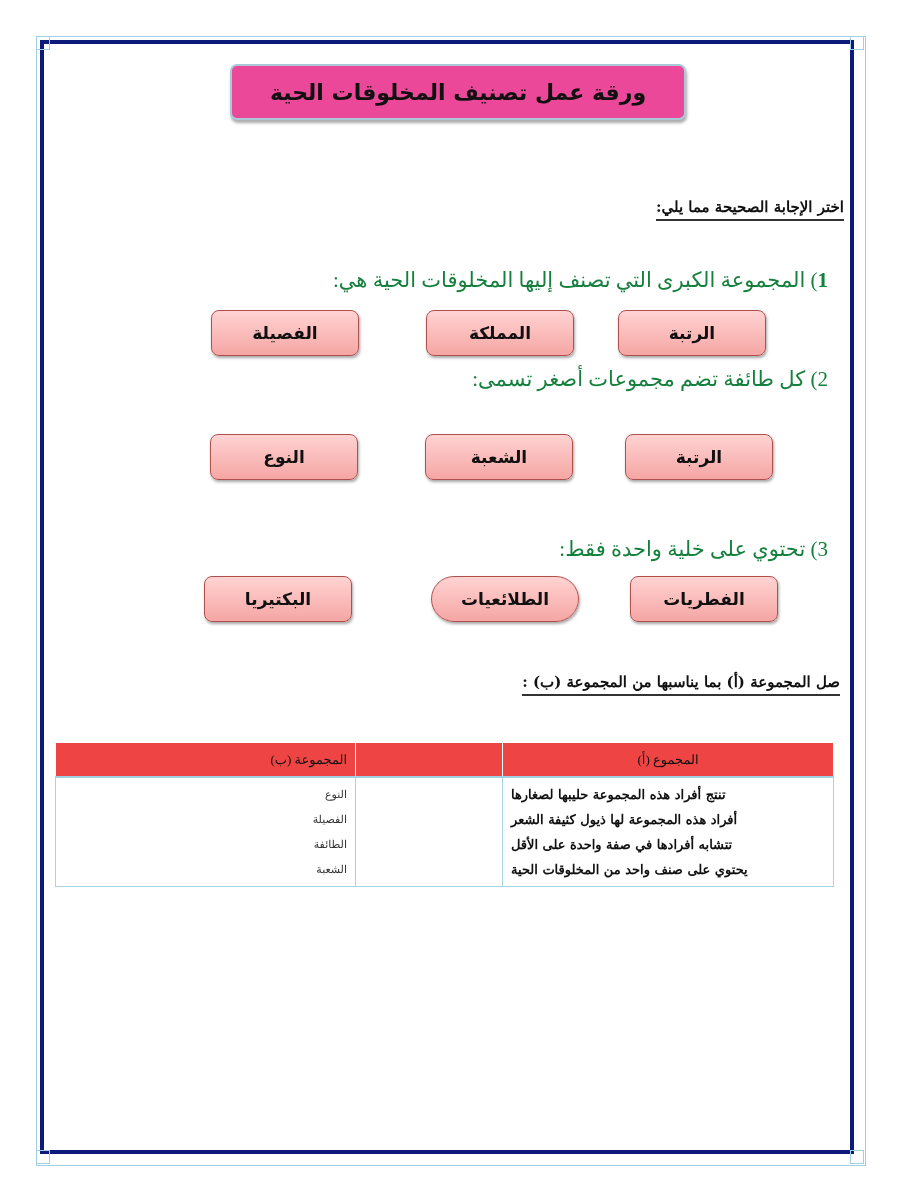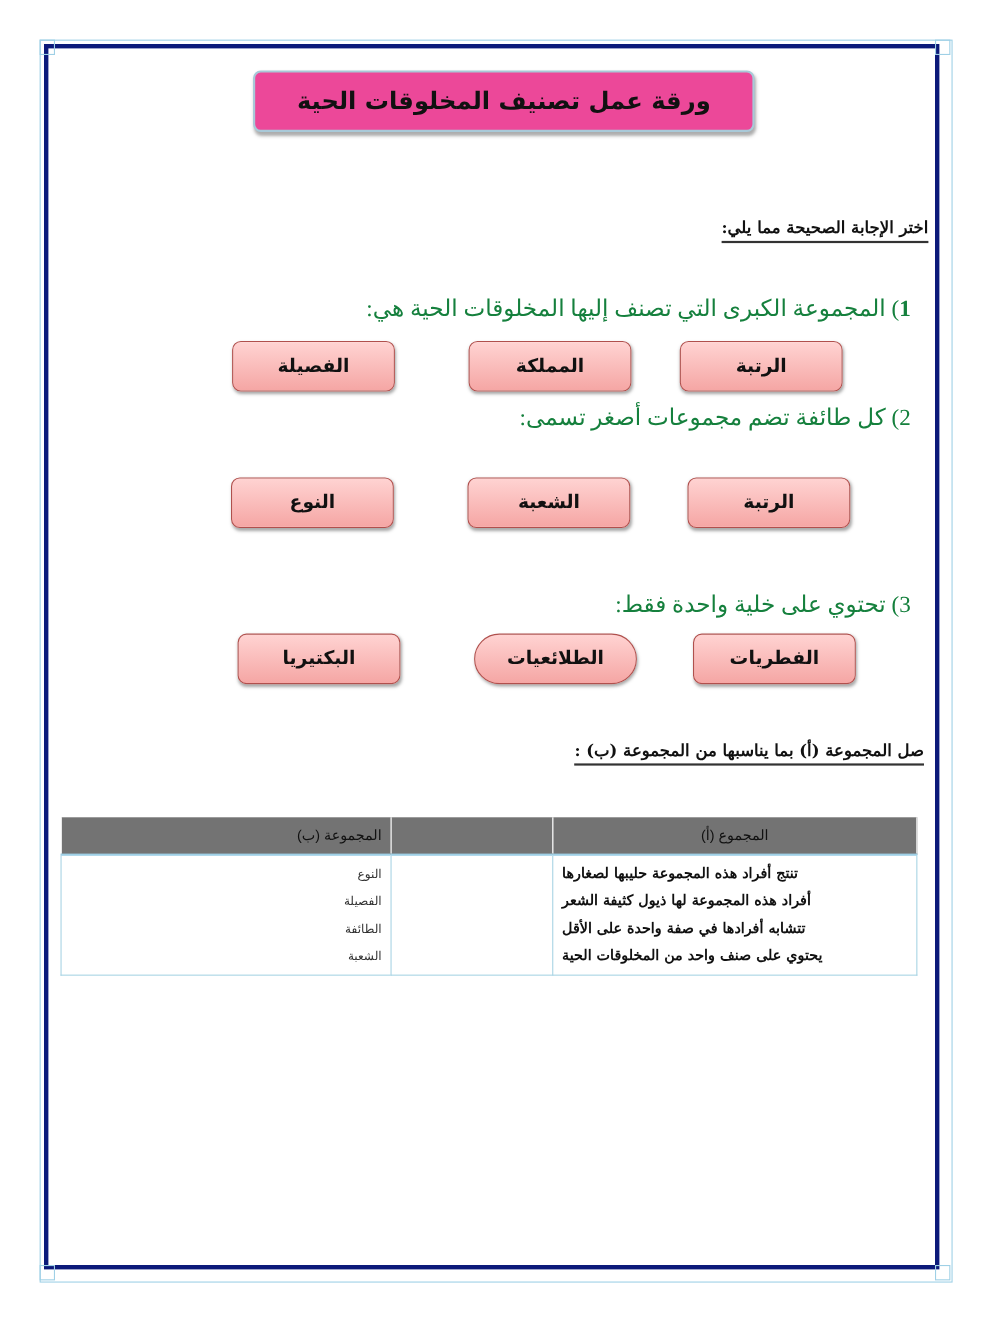--- a/index.html
+++ b/index.html
@@ -8,21 +8,21 @@
   .frame { position:absolute; left:40px; top:40px; width:814px; height:1114px; border:4px solid #0c1a7a; box-sizing:border-box; }
   .corner { position:absolute; width:12px; height:12px; border:1px solid #9fd0e6; }
   .title-box { position:absolute; left:230px; top:64px; width:452px; height:52px; background:#ec4899; border:2px solid #a9c9d8; border-radius:7px; box-shadow:1px 3px 3px rgba(90,90,90,0.5); display:flex; align-items:center; justify-content:center; }
   .title-text { font-family:"DejaVu Sans", sans-serif; font-weight:bold; font-size:22px; color:#111; direction:rtl; }
   .section-head { position:absolute; right:56px; direction:rtl; font-family:"DejaVu Serif", serif; font-weight:bold; font-size:15px; color:#111; border-bottom:2px solid #333; padding-bottom:3px; }
   .question { position:absolute; right:72px; direction:rtl; font-family:"Liberation Serif", serif; font-size:21px; color:#15803d; }
   .question .num { font-weight:bold; }
   .opt { position:absolute; width:146px; height:44px; border:1px solid #b0504d; border-radius:8px; background:linear-gradient(#ffd3d2, #f5a6a4); box-shadow:1px 2px 3px rgba(0,0,0,0.35); display:flex; align-items:center; justify-content:center; cursor:pointer; }
   .opt span { font-family:"DejaVu Sans", sans-serif; font-weight:bold; font-size:17px; color:#111; direction:rtl; }
   table.match { position:absolute; left:55px; top:743px; width:779px; border-collapse:collapse; direction:rtl; }
-  table.match th { background:#737373; color:#111; font-weight:normal; font-family:Liberation Sans, sans-serif; font-size:13px; height:33px; border-right:1px solid #ffffff; border-left:1px solid #ffffff; border-bottom:2px solid #9fd0e6; padding:0 8px; }
+  table.match th { background:#ef4444; color:#111; font-weight:normal; font-family:Liberation Serif, serif; font-size:13px; height:33px; border-right:1px solid #ffffff; border-left:1px solid #ffffff; border-bottom:2px solid #9fd0e6; padding:0 8px; }
   table.match td { border:1px solid #a9d4e4; vertical-align:top; padding:4px 8px; }
   .colA { width:314px; text-align:left; }
   .colMid { width:130px; }
   .colB { text-align:right; }
   .a-item { font-family:"DejaVu Serif", serif; font-weight:bold; font-size:13px; line-height:25px; color:#111; }
   .b-item { font-family:"DejaVu Serif", serif; font-size:11px; line-height:25px; color:#333; }
 </style>
 </head>
 <body>
 
@@ -67,21 +67,21 @@
 
 <div class="question" style="top:537px;">
   <span>3</span><span>) </span><span>تحتوي على خلية واحدة فقط:</span>
 </div>
 <div class="opt" style="left:630px;top:576px;">
     <span>الفطريات</span>
   </div>
 <div class="opt" style="left:431px;top:576px;border-radius:23px;">
     <span>الطلائعيات</span>
   </div>
-<div class="opt" style="left:216px;top:576px;justify-content:center;">
+<div class="opt" style="left:204px;top:576px;justify-content:center;">
     <span>البكتيريا</span>
   </div>
 
 <div class="section-head" style="top:673px;right:60px;">صل المجموعة (أ) بما يناسبها من المجموعة (ب) :</div>
 
 <table class="match">
   <thead>
     <tr>
       <th class="colA" style="text-align:center;">المجموع (أ)</th>
       <th class="colMid"></th>

